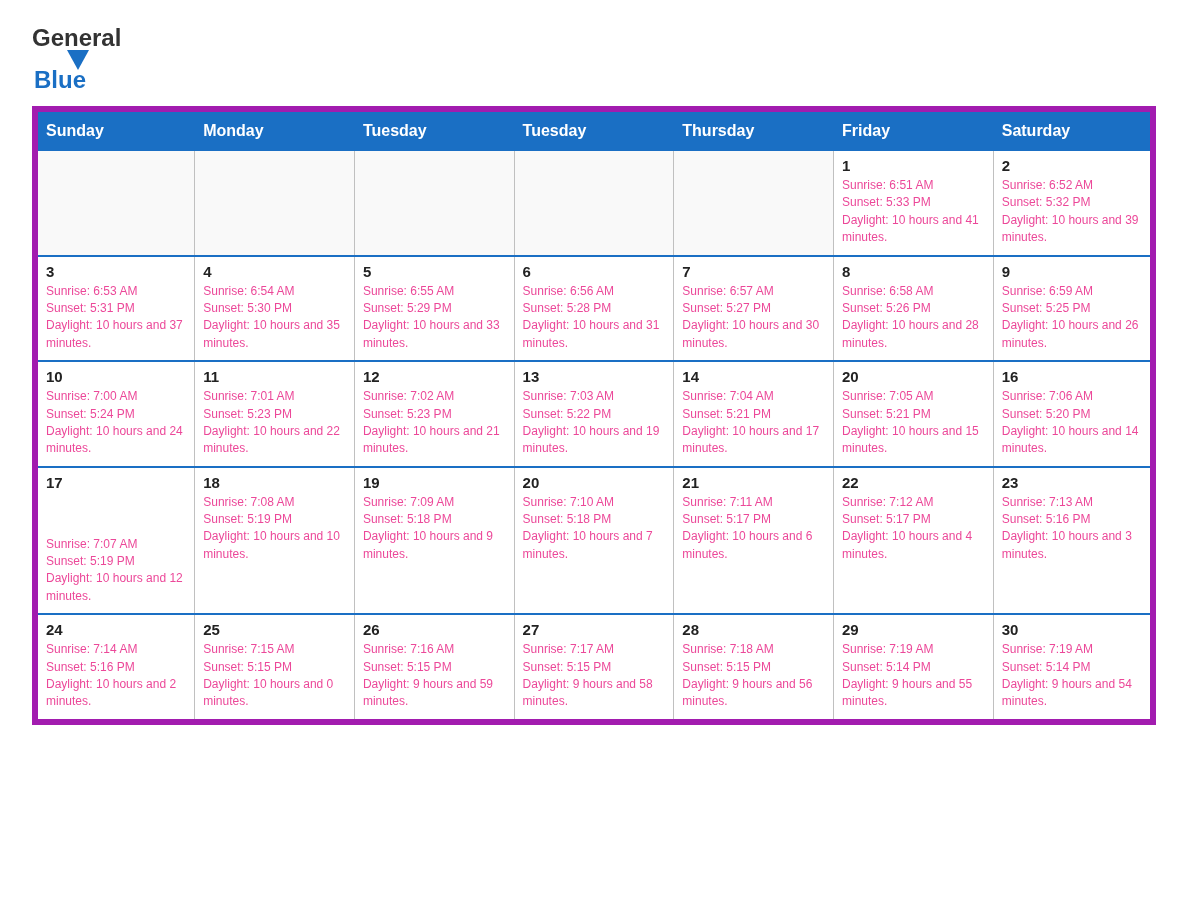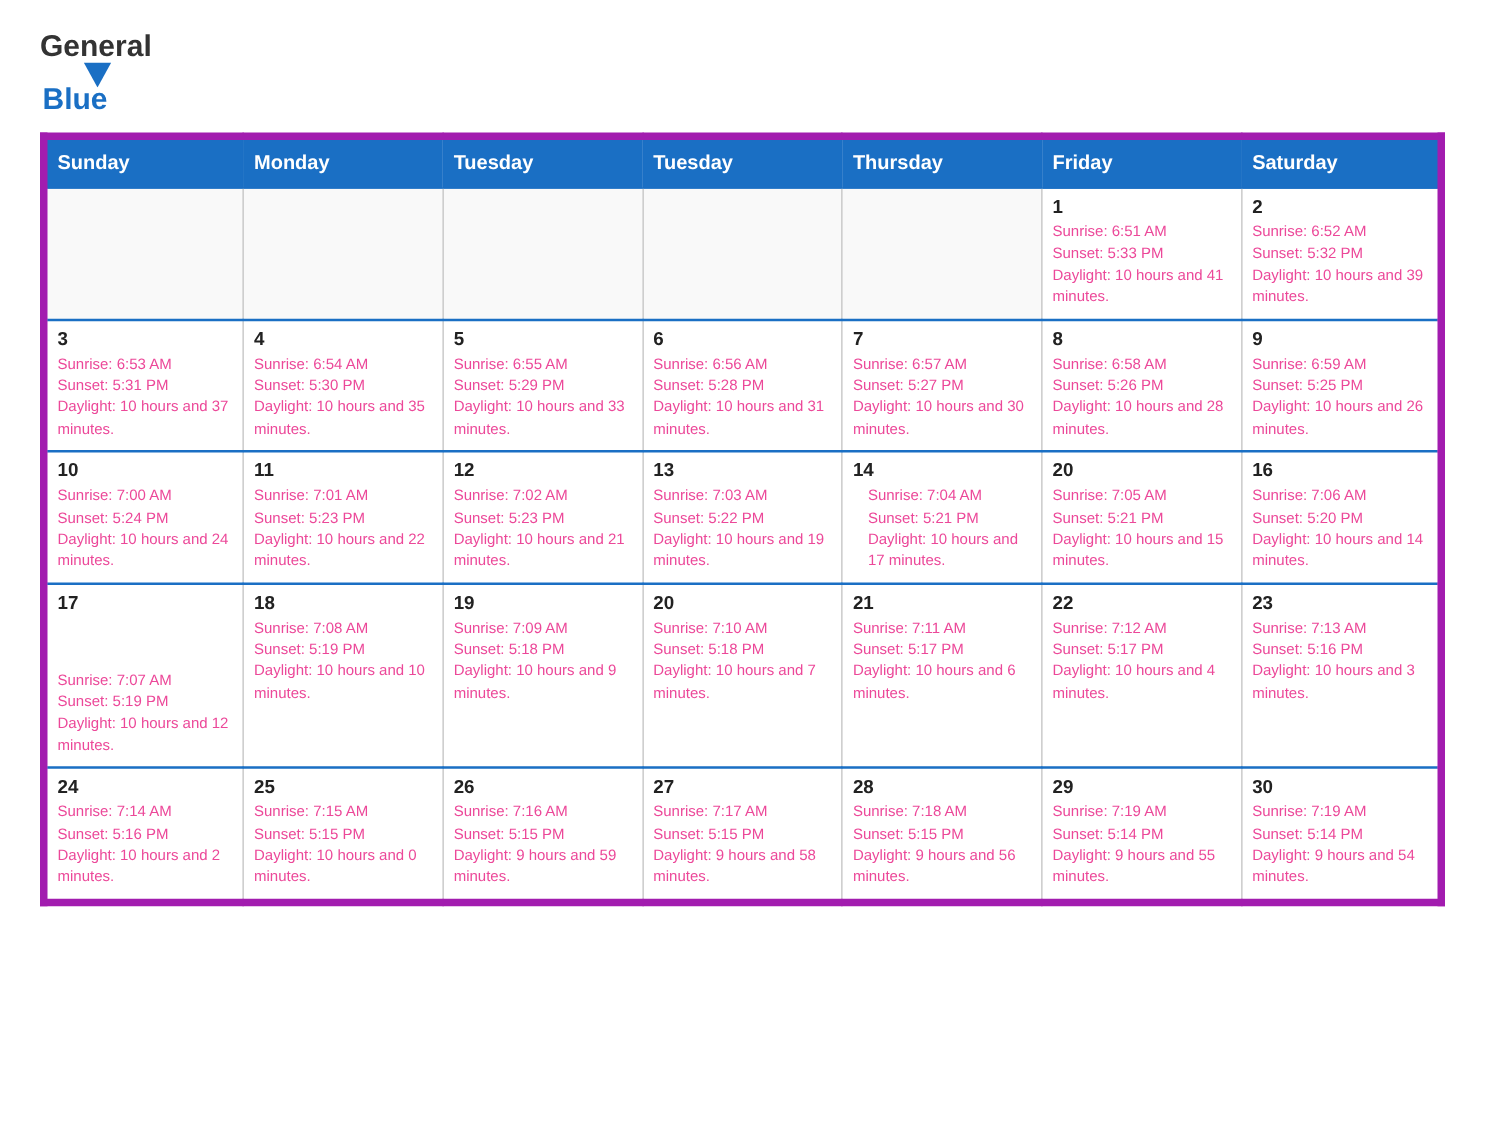--- a/index.html
+++ b/index.html
@@ -193,21 +193,21 @@
 Daylight: 10 hours and 21 minutes.</div>
         </td>
         <td>
           <span class="day-number">13</span>
           <div class="day-info" style="white-space: pre-line;">Sunrise: 7:03 AM
 Sunset: 5:22 PM
 Daylight: 10 hours and 19 minutes.</div>
         </td>
         <td>
           <span class="day-number">14</span>
-          <div class="day-info" style="white-space: pre-line; margin-left: 12px;">Sunrise: 7:04 AM
+          <div class="day-info" style="white-space: pre-line;">Sunrise: 7:04 AM
 Sunset: 5:21 PM
 Daylight: 10 hours and 17 minutes.</div>
         </td>
         <td>
           <span class="day-number">20</span>
           <div class="day-info" style="white-space: pre-line;">Sunrise: 7:05 AM
 Sunset: 5:21 PM
 Daylight: 10 hours and 15 minutes.</div>
         </td>
         <td>

